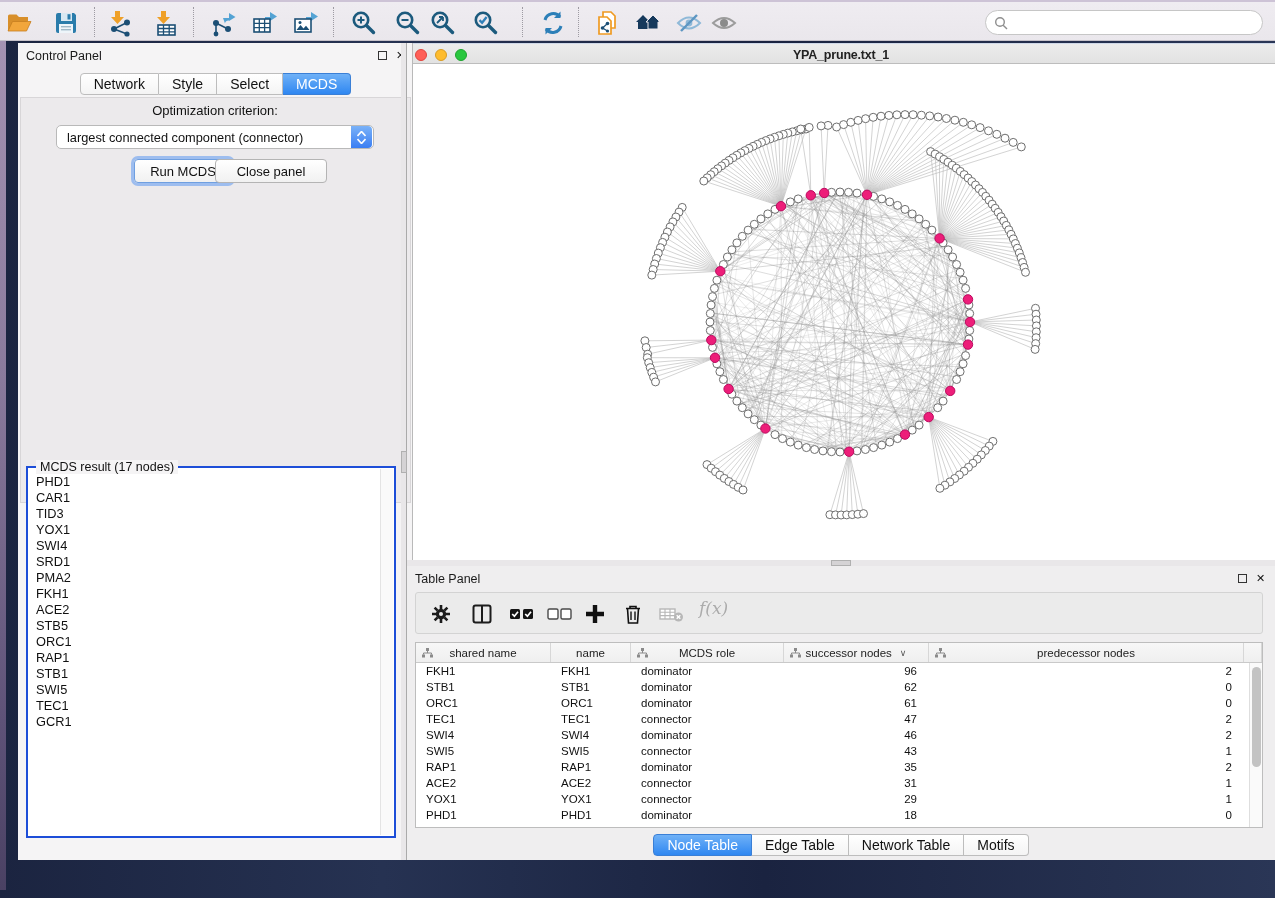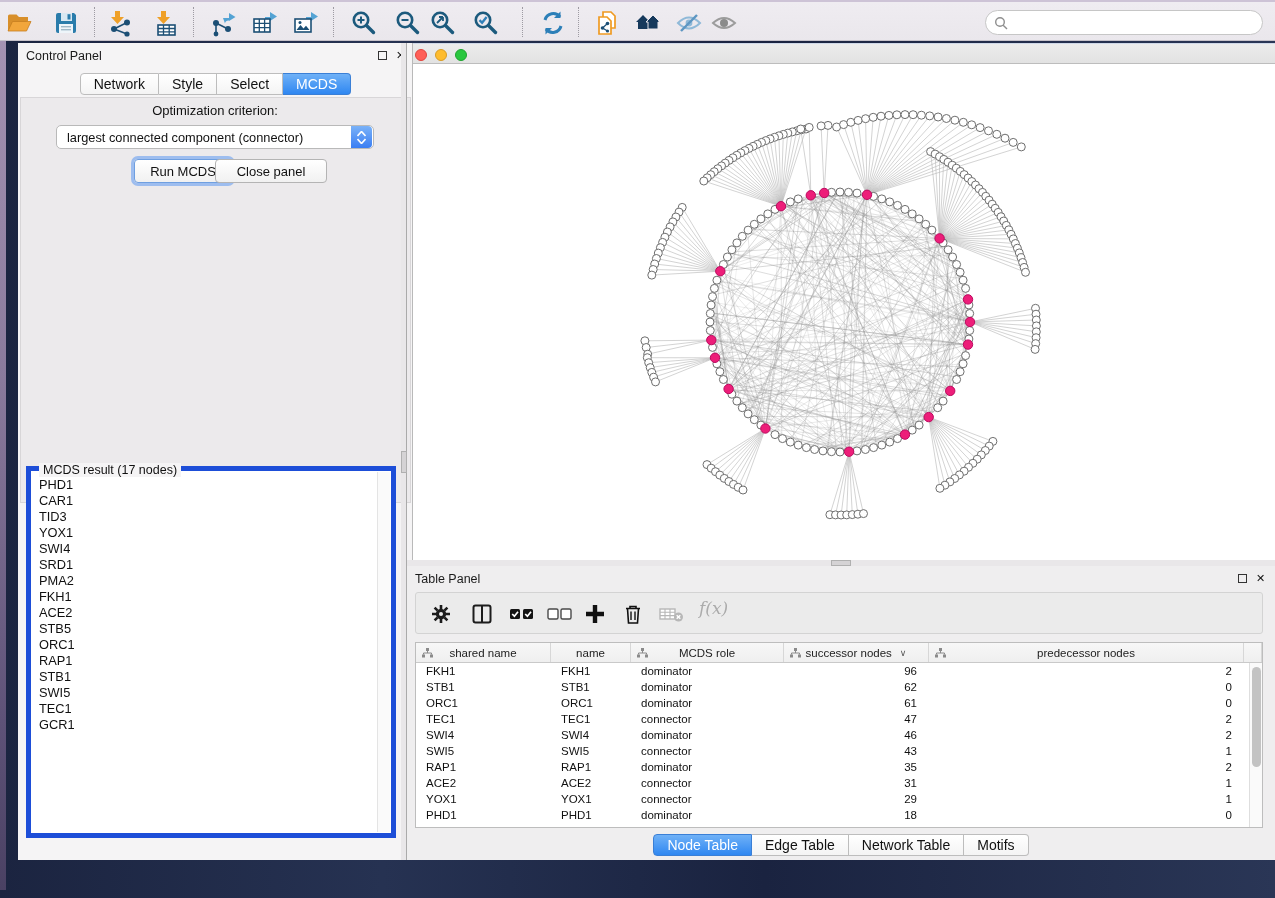--- a/index.html
+++ b/index.html
@@ -62,21 +62,21 @@
     gap:1px; }
   .dd-stepper svg { display:block; }
   .cp-btn { position:absolute; top:116px; height:24px; background:linear-gradient(#ffffff,#f1f1f1);
     border:1px solid #b4b4b4; border-radius:4px; font-size:13px; font-family:inherit;
     color:#111; cursor:pointer; }
   #run-mcds { left:88px; width:98px; box-shadow:0 0 0 3px rgba(77,144,242,.5);
     border-color:#6f9fe0;margin-left:28px; }
   #close-panel { left:197px; width:112px; }
 
   .groupbox { position:absolute; left:8px; top:423px; width:370px; height:372px;
-    border:5px solid #1d4ed8; background:#fff; }
+    border:2px solid #1d4ed8; background:#fff; }
   .groupbox-legend { position:absolute; left:8px; top:-8px; background:#f5f4f5;
     padding:0 4px; font-size:12.5px; color:#111; }
   .mcds-list { position:absolute; left:1px; top:6px; bottom:1px; right:14px;
     overflow:hidden; }
   .mcds-item { font-size:12.8px; line-height:16px; padding-left:7px; color:#111;
     cursor:default; }
   .mcds-scroll { position:absolute; right:1px; top:1px; bottom:1px; width:13px;
     background:#fafafa; border-left:1px solid #e4e4e4; }
 
   
@@ -350,20 +350,21 @@
 
   <div class="v-splitter">
     <div class="grip"></div>
   </div>
 
   <div class="network-window">
     <div class="net-titlebar">
       <span class="tl" style="left:8px;  background:#ff5f57; border:0.5px solid #e0443e;"></span>
       <span class="tl" style="left:28px; background:#febc2e; border:0.5px solid #d89c23;"></span>
       <span class="tl" style="left:48px; background:#29c73f; border:0.5px solid #1ea32f;"></span>
+      <span class="net-title">YPA_prune.txt_1</span>
     </div>
     <div class="net-canvas">
       <svg id="net-svg" width="868" height="501" viewBox="0 0 868 501">
           <line x1="374.0" y1="142.2" x2="306.2" y2="229.3" stroke="#8f8f8f" stroke-width="0.7" stroke-opacity="0.4630014404202818"></line>
           <line x1="374.0" y1="142.2" x2="426.3" y2="387.8" stroke="#8f8f8f" stroke-width="0.7" stroke-opacity="0.22742480620156266"></line>
           <line x1="374.0" y1="142.2" x2="374.8" y2="374.2" stroke="#8f8f8f" stroke-width="0.7" stroke-opacity="0.3436763181275112"></line>
           <line x1="374.0" y1="142.2" x2="551.3" y2="312.0" stroke="#8f8f8f" stroke-width="0.7" stroke-opacity="0.35647796084940336"></line>
           <line x1="374.0" y1="142.2" x2="440.2" y2="387.8" stroke="#8f8f8f" stroke-width="0.7" stroke-opacity="0.4763232037035391"></line>
           <line x1="374.0" y1="142.2" x2="426.6" y2="128.2" stroke="#8f8f8f" stroke-width="0.7" stroke-opacity="0.37478950015026585"></line>
           <line x1="374.0" y1="142.2" x2="511.7" y2="154.5" stroke="#8f8f8f" stroke-width="0.7" stroke-opacity="0.2298507882607406"></line>

